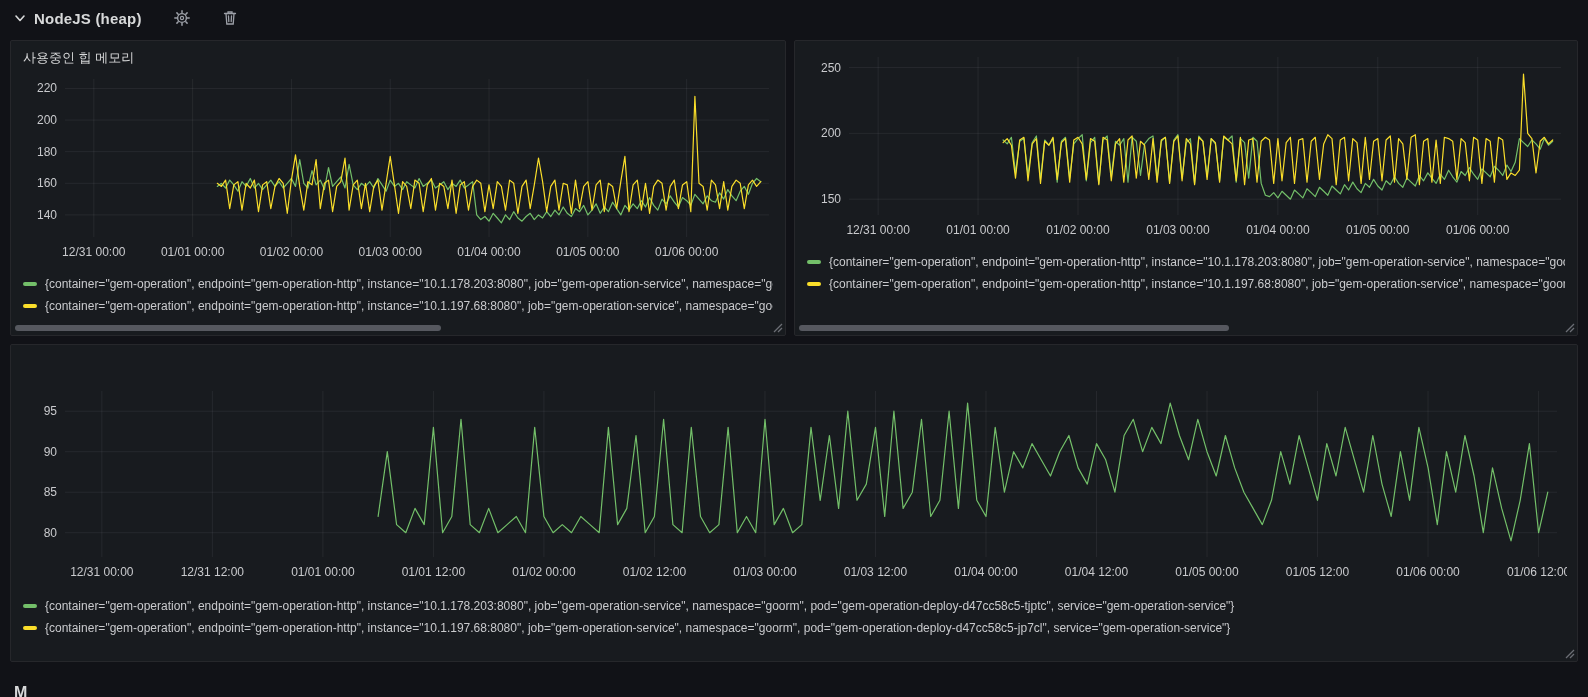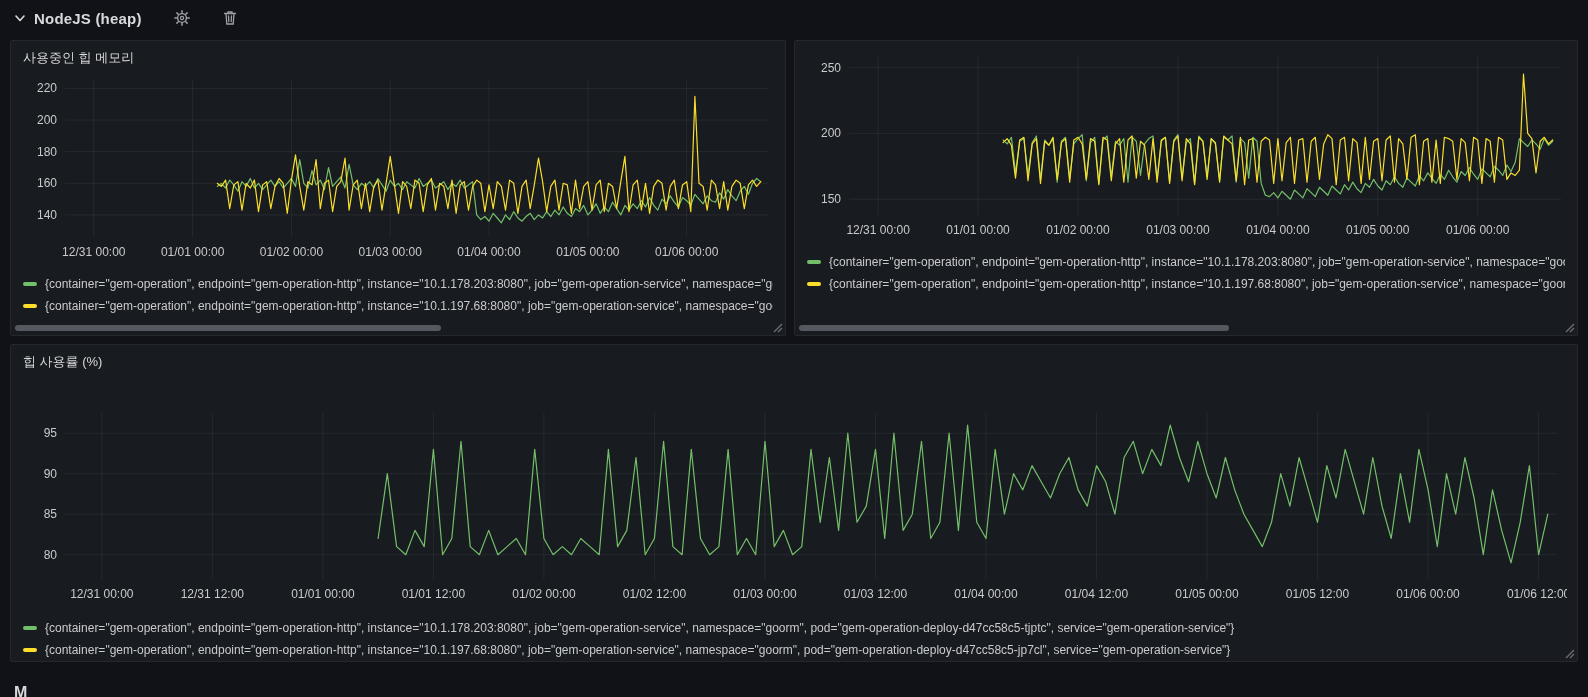--- a/index.html
+++ b/index.html
@@ -172,21 +172,20 @@
     </div>
     <svg class="resize" width="10" height="10" viewBox="0 0 10 10">
       <g stroke="#6b6e75" stroke-width="1.2">
           <line x1="9" y1="1" x2="1" y2="9"></line>
           <line x1="9" y1="5" x2="5" y2="9"></line>
         </g>
     </svg>
   </section>
 
   <section class="panel" id="p3">
-    <header class="panel-title">힙 사용률 (%)</header>
     <svg class="chart" width="1544" height="240">
         <line x1="78.8395061728395" x2="78.8395061728395" y1="40" y2="206" stroke="rgba(204,204,220,0.08)"></line>
         <text x="78.8395061728395" y="225" text-anchor="middle">12/31 00:00</text>
         <line x1="189.35802469135803" x2="189.35802469135803" y1="40" y2="206" stroke="rgba(204,204,220,0.08)"></line>
         <text x="189.35802469135803" y="225" text-anchor="middle">12/31 12:00</text>
         <line x1="299.8765432098765" x2="299.8765432098765" y1="40" y2="206" stroke="rgba(204,204,220,0.08)"></line>
         <text x="299.8765432098765" y="225" text-anchor="middle">01/01 00:00</text>
         <line x1="410.39506172839504" x2="410.39506172839504" y1="40" y2="206" stroke="rgba(204,204,220,0.08)"></line>
         <text x="410.39506172839504" y="225" text-anchor="middle">01/01 12:00</text>
         <line x1="520.9135802469136" x2="520.9135802469136" y1="40" y2="206" stroke="rgba(204,204,220,0.08)"></line>

